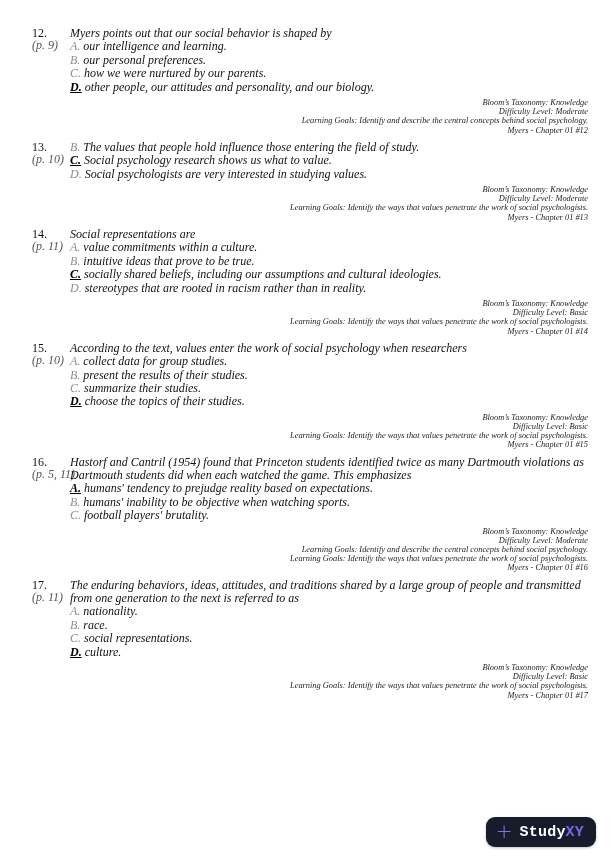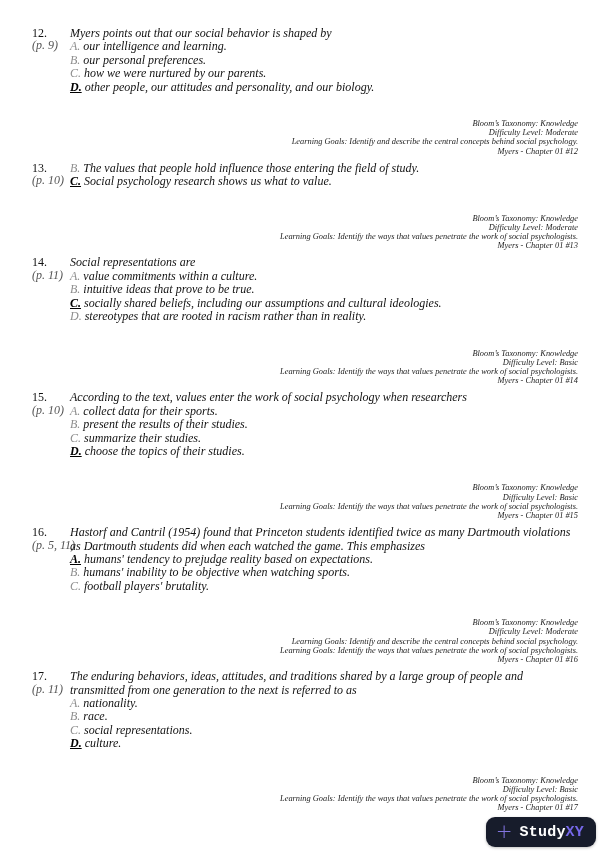--- a/index.html
+++ b/index.html
@@ -4,37 +4,37 @@
 <style>
   html, body { margin: 0; padding: 0; }
   body {
     width: 612px; height: 866px;
     background: #ffffff;
     font-family: "Liberation Serif", serif;
     position: relative;
     overflow: hidden;
     color: #111111;
   }
-  .page { padding: 27px 34px 0 32px; }
+  .page { padding: 27px 24px 0 32px; }
   .qblock { margin-bottom: 6px; }
   .qrow { display: flex; }
   .qcol { flex: 0 0 38px; width: 38px; }
   .qnum { font-size: 12px; line-height: 13.4px; color: #111111; }
   .qpage { font-size: 12px; font-style: italic; color: #555555; line-height: 10px; white-space: nowrap; }
   .qbody { flex: 1 1 auto; font-style: italic; }
   .qtext { font-size: 12px; line-height: 13.4px; color: #111111; }
   .opt { font-size: 12px; line-height: 13.4px; color: #111111; }
   .letter { color: #8e8e8e; }
   .opt.correct .letter {
     color: #000000;
     font-weight: bold;
     text-decoration: underline;
   }
   .qmeta {
-    margin-top: 25px;
+    margin-top: 4px;
     text-align: right;
     font-style: italic;
     font-size: 8.4px;
     line-height: 9.2px;
     color: #1c1c1c;
   }
   .logo {
     position: absolute;
     right: 16px; bottom: 19px;
     height: 30px;
@@ -92,20 +92,21 @@
       </div>
       <div class="qblock">
         <div class="qrow">
           <div class="qcol">
             <div class="qnum">13.</div>
             <div class="qpage">(p. 10)</div>
           </div>
           <div class="qbody">
             <div class="opt"><span class="letter">B.</span>&nbsp;<span class="otext">The values that people hold influence those entering the field of study.</span></div>
             <div class="opt correct"><span class="letter">C.</span>&nbsp;<span class="otext">Social psychology research shows us what to value.</span></div>
+            <div class="opt"><span class="letter">D.</span>&nbsp;<span class="otext">Social psychologists are very interested in studying values.</span></div>
           </div>
         </div>
         <div class="qmeta">
           <div class="mline">Bloom’s Taxonomy: Knowledge</div>
           <div class="mline">Difficulty Level: Moderate</div>
           <div class="mline">Learning Goals: Identify the ways that values penetrate the work of social psychologists.</div>
           <div class="mline">Myers - Chapter 01 #13</div>
         </div>
       </div>
       <div class="qblock">
@@ -130,21 +131,21 @@
         </div>
       </div>
       <div class="qblock">
         <div class="qrow">
           <div class="qcol">
             <div class="qnum">15.</div>
             <div class="qpage">(p. 10)</div>
           </div>
           <div class="qbody">
             <div class="qtext">According to the text, values enter the work of social psychology when researchers</div>
-            <div class="opt"><span class="letter">A.</span>&nbsp;<span class="otext">collect data for their sports.</span></div>
+            <div class="opt"><span class="letter">A.</span>&nbsp;<span class="otext">collect data for group studies.</span></div>
             <div class="opt"><span class="letter">B.</span>&nbsp;<span class="otext">present the results of their studies.</span></div>
             <div class="opt"><span class="letter">C.</span>&nbsp;<span class="otext">summarize their studies.</span></div>
             <div class="opt correct"><span class="letter">D.</span>&nbsp;<span class="otext">choose the topics of their studies.</span></div>
           </div>
         </div>
         <div class="qmeta">
           <div class="mline">Bloom’s Taxonomy: Knowledge</div>
           <div class="mline">Difficulty Level: Basic</div>
           <div class="mline">Learning Goals: Identify the ways that values penetrate the work of social psychologists.</div>
           <div class="mline">Myers - Chapter 01 #15</div>

